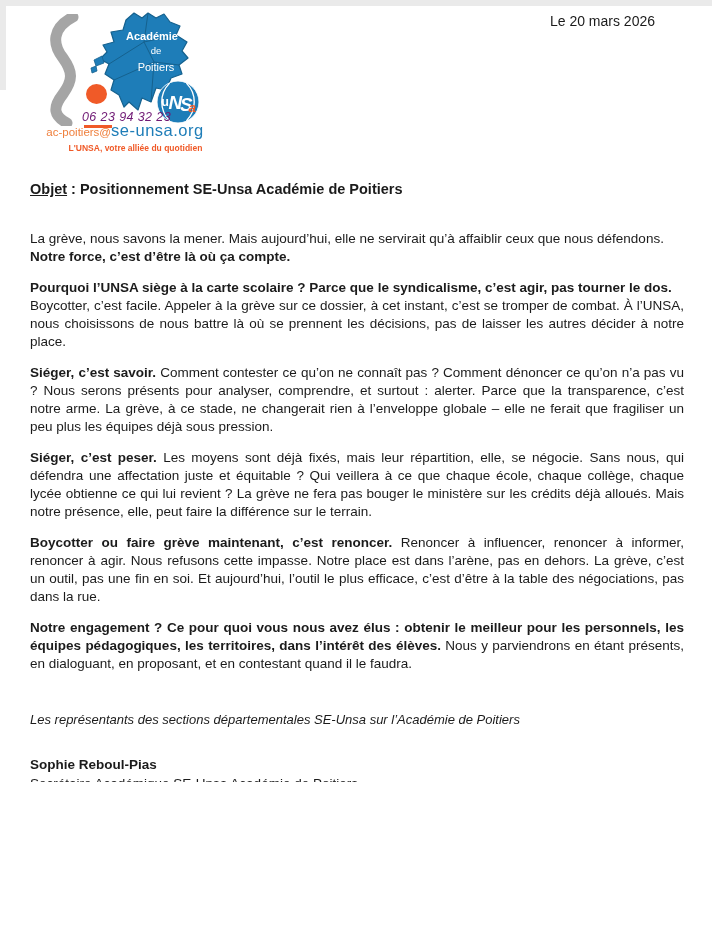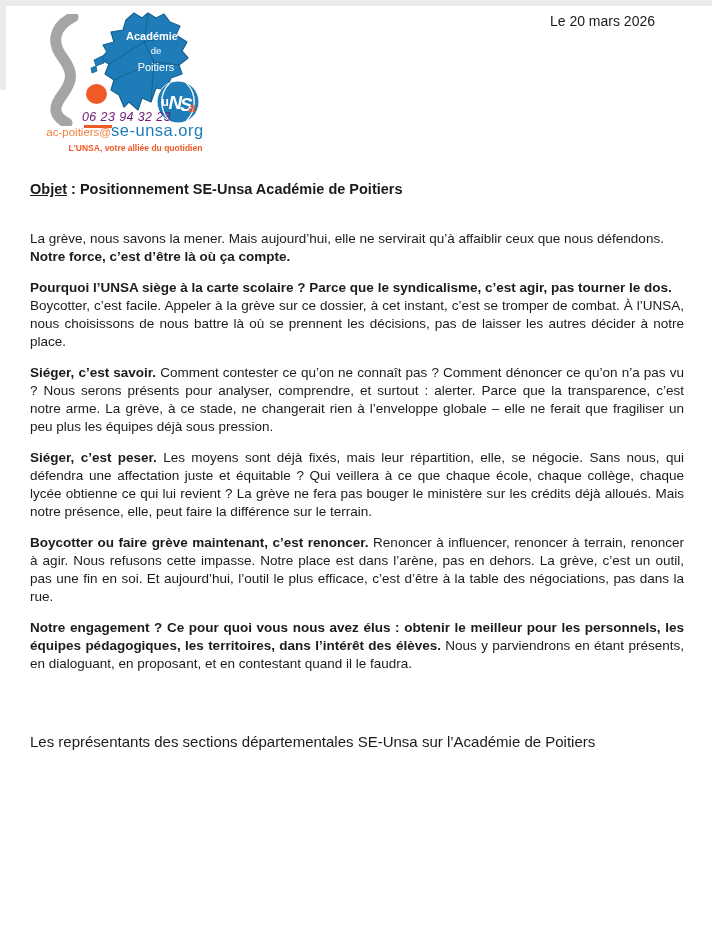--- a/index.html
+++ b/index.html
@@ -30,21 +30,21 @@
            justify-content:center;gap:21px;}
   .tag-text{color:#f05a28;font-size:8.5px;font-weight:bold;white-space:nowrap;}
 
   
   .content{position:absolute;left:30px;top:180px;width:654px;}
   .subject{font-size:14.5px;font-weight:bold;margin:0 0 32px 0;line-height:18px;}
   .subject .u{text-decoration:underline;}
   .para{margin:0 0 13px 0;font-size:13.5px;line-height:18px;text-align:justify;}
   .b{font-weight:bold;}
   .block{display:block;}
-  .italic-line{margin:60px 0 0 0;font-size:15px;line-height:18px;}
+  .italic-line{margin:38px 0 0 0;font-size:13px;font-style:italic;line-height:18px;}
   .sig-academic{margin-top:27px;font-size:13.5px;line-height:18.5px;}
   .sig-grid{margin-top:26px;display:grid;grid-template-columns:355px auto;row-gap:9px;
             font-size:13.5px;line-height:18.5px;}
 </style>
 </head>
 <body>
 
 <div class="page">
   <div class="edge-top"></div>
   <div class="edge-left"></div>
@@ -104,21 +104,21 @@
 
     <p class="para"><span>La grève, nous savons la mener. Mais aujourd’hui, elle ne servirait qu’à affaiblir ceux que nous défendons.</span><span class="b block">Notre force, c’est d’être là où ça compte.</span></p>
 
     <p class="para"><span class="b block">Pourquoi l’UNSA siège à la carte scolaire ? Parce que le syndicalisme, c’est agir, pas tourner le dos.</span><span>Boycotter, c’est facile. Appeler à la grève sur ce dossier, à cet instant, c’est se tromper de combat. À l’UNSA, nous choisissons de nous battre là où se prennent les décisions, pas de laisser les autres décider à notre place.</span></p>
 
 
     <p class="para"><span class="b">Siéger, c’est savoir.</span><span> Comment contester ce qu’on ne connaît pas ? Comment dénoncer ce qu’on n’a pas vu ? Nous serons présents pour analyser, comprendre, et surtout : alerter. Parce que la transparence, c’est notre arme. La grève, à ce stade, ne changerait rien à l’enveloppe globale – elle ne ferait que fragiliser un peu plus les équipes déjà sous pression.</span></p>
 
     <p class="para"><span class="b">Siéger, c’est peser.</span><span> Les moyens sont déjà fixés, mais leur répartition, elle, se négocie. Sans nous, qui défendra une affectation juste et équitable ? Qui veillera à ce que chaque école, chaque collège, chaque lycée obtienne ce qui lui revient ? La grève ne fera pas bouger le ministère sur les crédits déjà alloués. Mais notre présence, elle, peut faire la différence sur le terrain.</span></p>
 
-    <p class="para"><span class="b">Boycotter ou faire grève maintenant, c’est renoncer.</span><span> Renoncer à influencer, renoncer à terrain, renoncer à agir. Nous refusons cette impasse. Notre place est dans l’arène, pas en dehors. La grève, c’est un outil, pas une fin en soi. Et aujourd’hui, l’outil le plus efficace, c’est d’être à la table des négociations, pas dans la rue.</span></p>
+    <p class="para"><span class="b">Boycotter ou faire grève maintenant, c’est renoncer.</span><span> Renoncer à influencer, renoncer à informer, renoncer à agir. Nous refusons cette impasse. Notre place est dans l’arène, pas en dehors. La grève, c’est un outil, pas une fin en soi. Et aujourd’hui, l’outil le plus efficace, c’est d’être à la table des négociations, pas dans la rue.</span></p>
 
     <p class="para"><span class="b">Notre engagement ? Ce pour quoi vous nous avez élus : obtenir le meilleur pour les personnels, les équipes pédagogiques, les territoires, dans l’intérêt des élèves.</span><span> Nous y parviendrons en étant présents, en dialoguant, en proposant, et en contestant quand il le faudra.</span></p>
 
 
     <p class="italic-line">Les représentants des sections départementales SE-Unsa sur l’Académie de Poitiers</p>
 
     <div class="sig-academic">
       <div class="b">Sophie Reboul-Pias</div>
       <div>Secrétaire Académique SE-Unsa Académie de Poitiers</div>
     </div>

